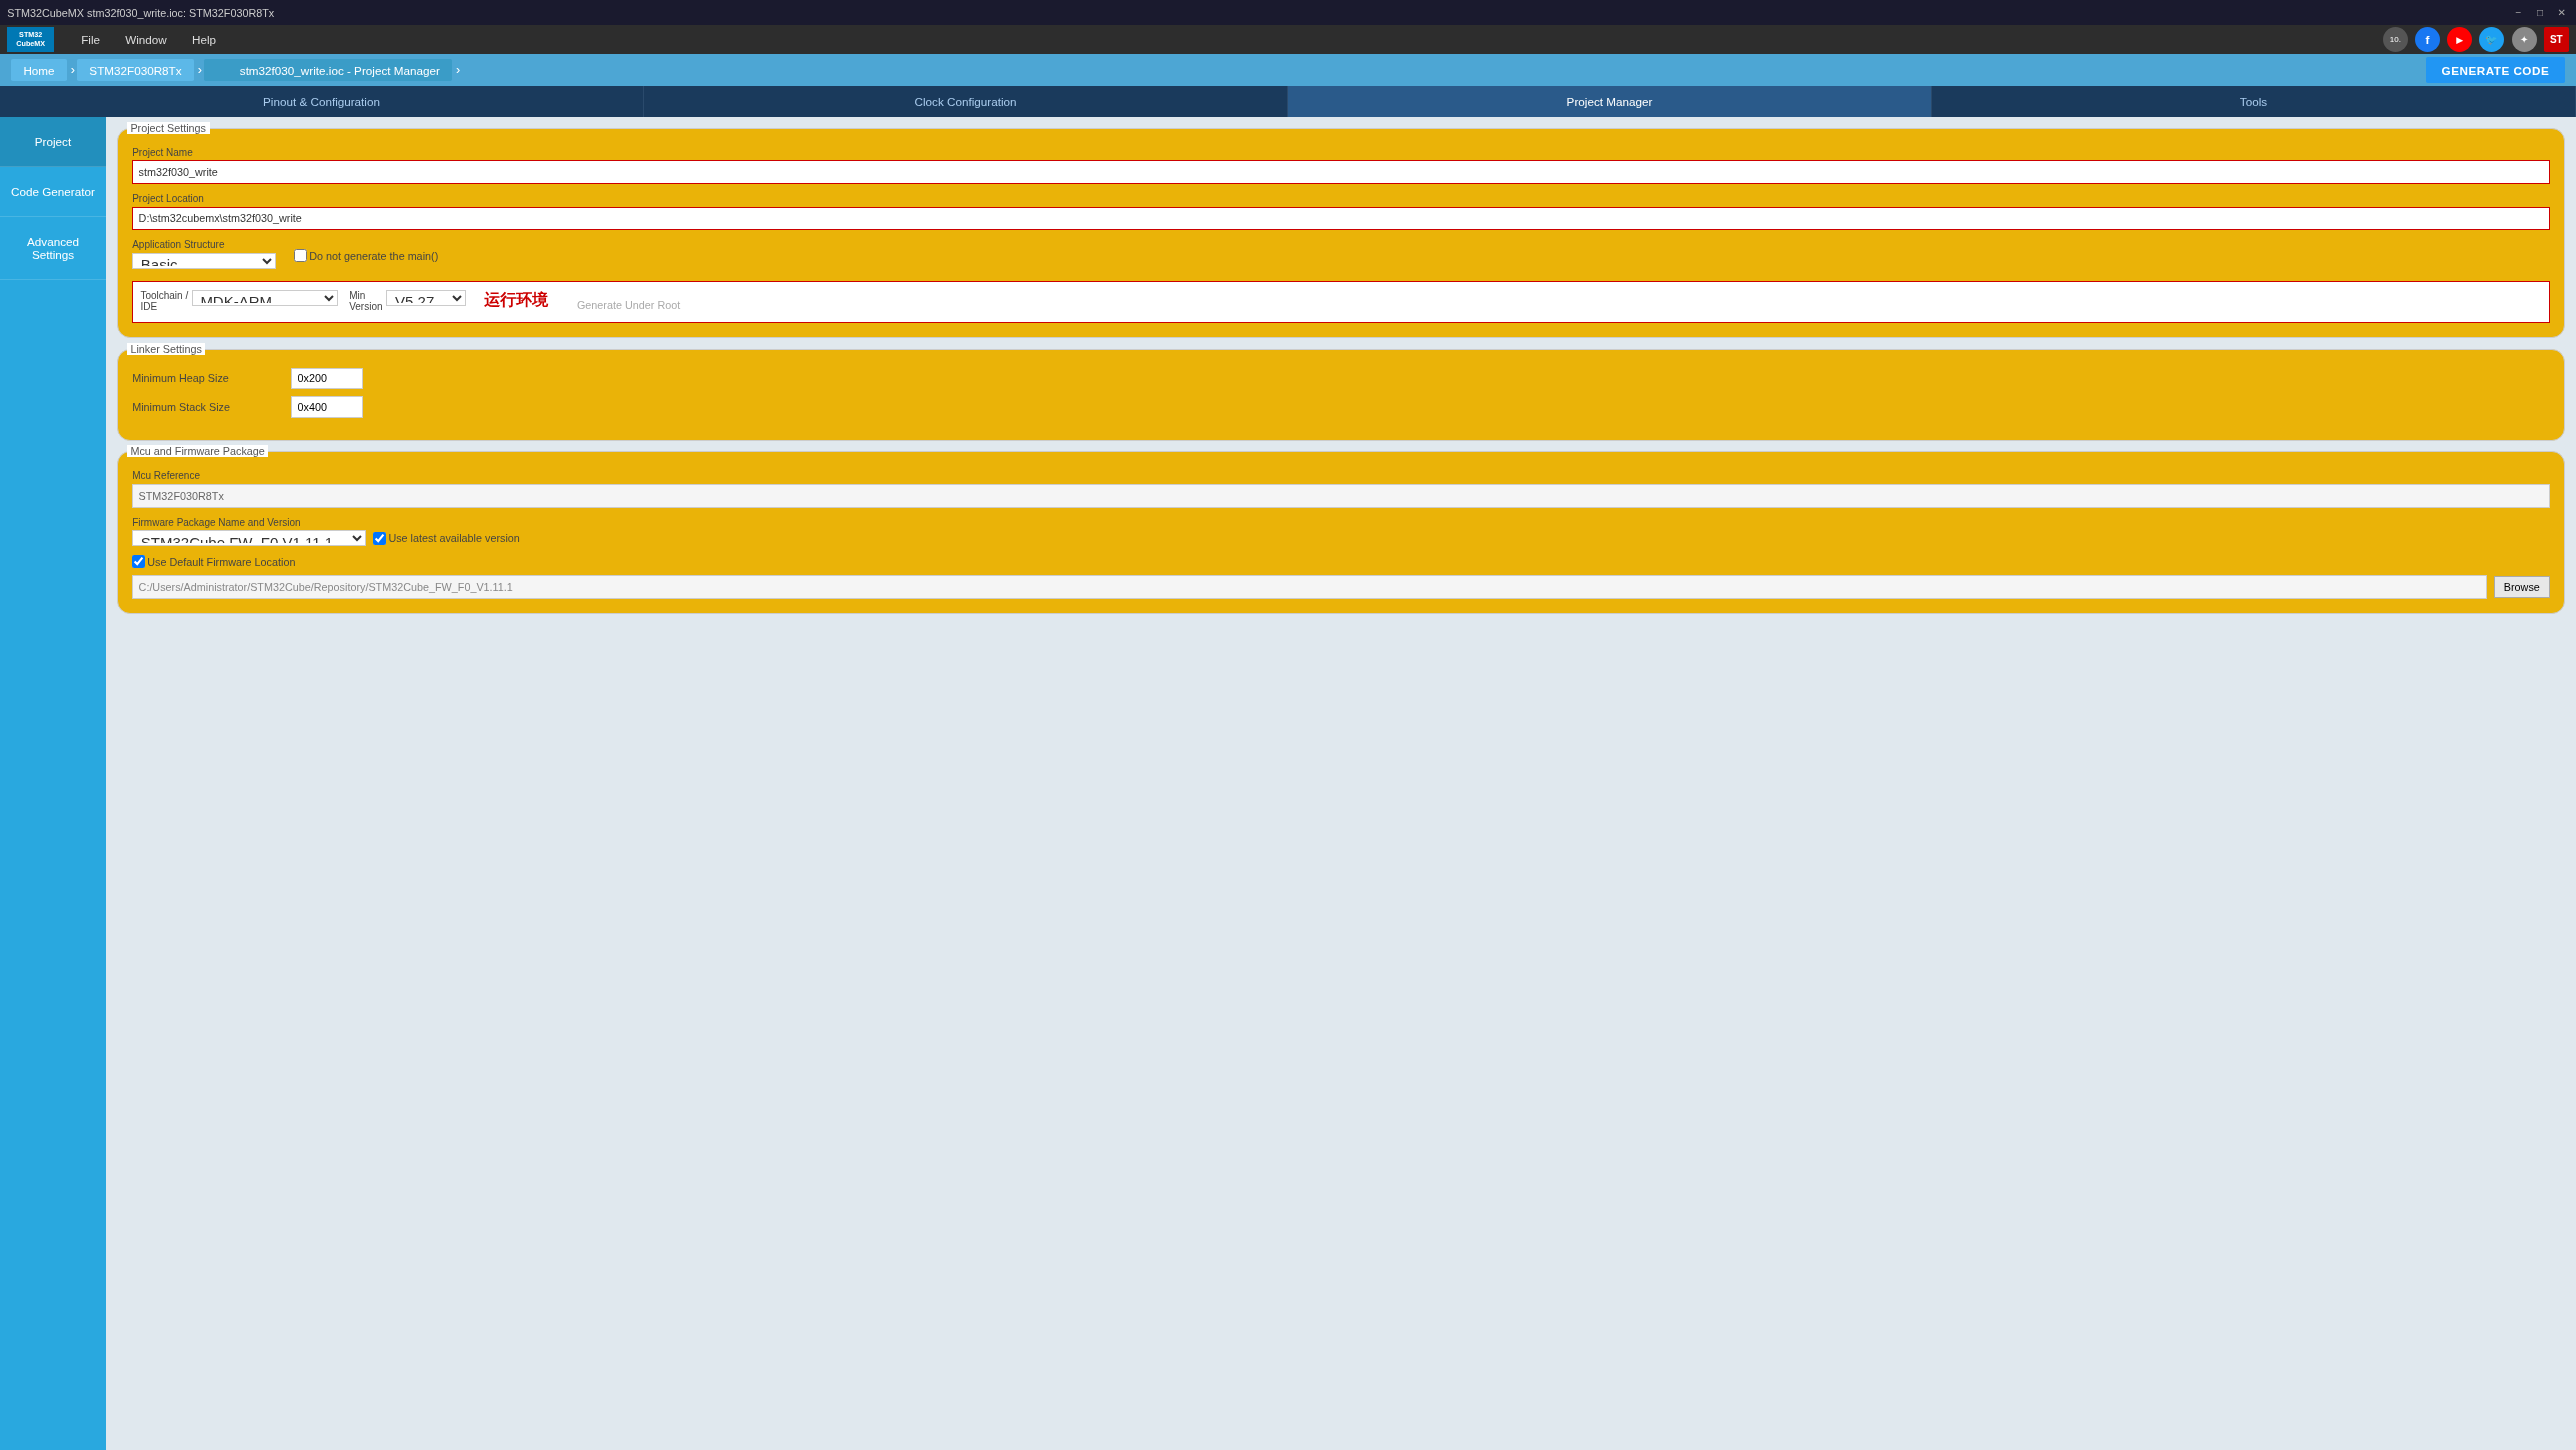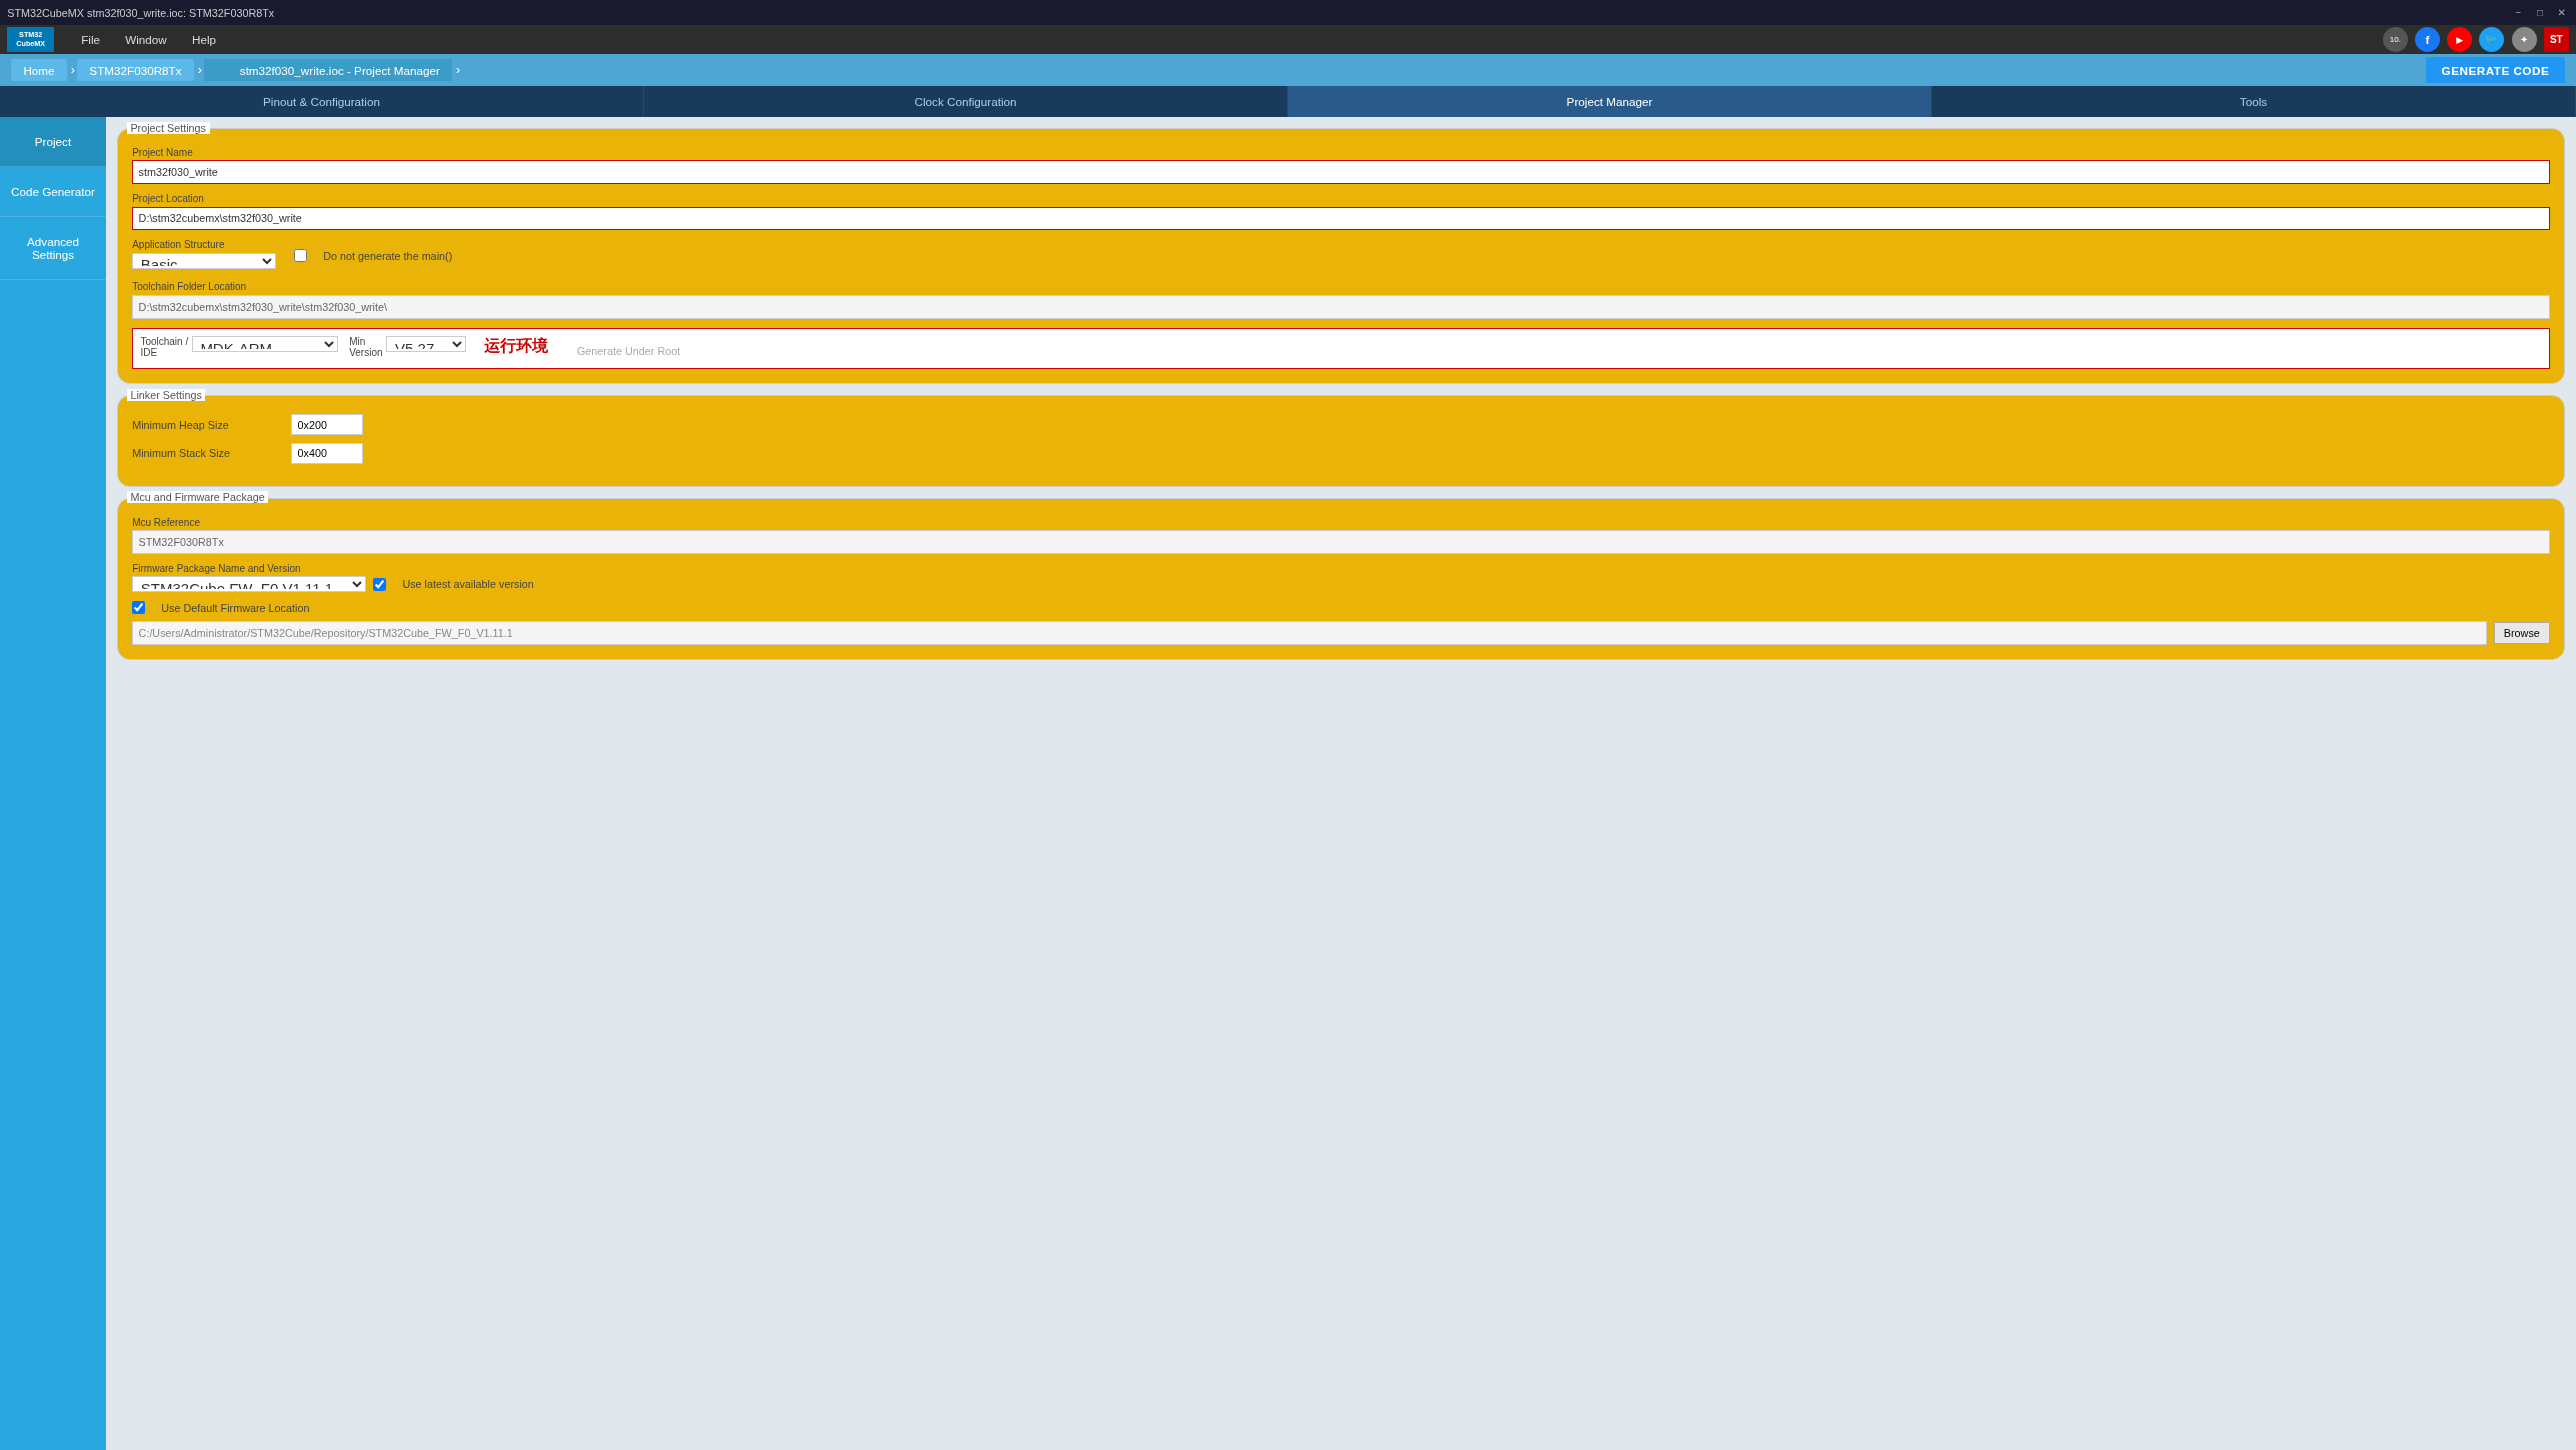--- a/index.html
+++ b/index.html
@@ -214,21 +214,21 @@
       padding: 1.8px 3.6px;
       font-size: 15px;
       background: white;
       color: #333;
       cursor: pointer;
     }
 
     .checkbox-row {
       display: flex;
       align-items: center;
-      gap: 16px;
+      gap: 2px;
       font-size: 10.8px;
       color: #444;
       margin-bottom: 7.2px;
     }
     .checkbox-row input[type=checkbox] { cursor: pointer; }
 
     
     .linker-row {
       display: flex;
       align-items: center;
@@ -376,24 +376,20 @@
               <option>Basic</option>
               <option>Advanced</option>
             </select>
           </div>
           <div class="checkbox-row" style="margin-bottom:0;">
             <input type="checkbox" style="">
             <span>Do not generate the main()</span>
           </div>
         </div>
 
-        <div class="form-row">
-          <div class="form-label">Toolchain Folder Location</div>
-          <input type="text" class="form-input" value="D:\stm32cubemx\stm32f030_write\stm32f030_write\" readonly="" style="">
-        </div>
 
         <div class="toolchain-section">
           <div class="version-row">
             <div class="form-group" style="width: 198px;">
               <div class="form-label">Toolchain / IDE</div>
               <select class="form-select" style="width:189px;">
                 <option>MDK-ARM</option>
                 <option>EWARM</option>
                 <option>SW4STM32</option>
               </select>

